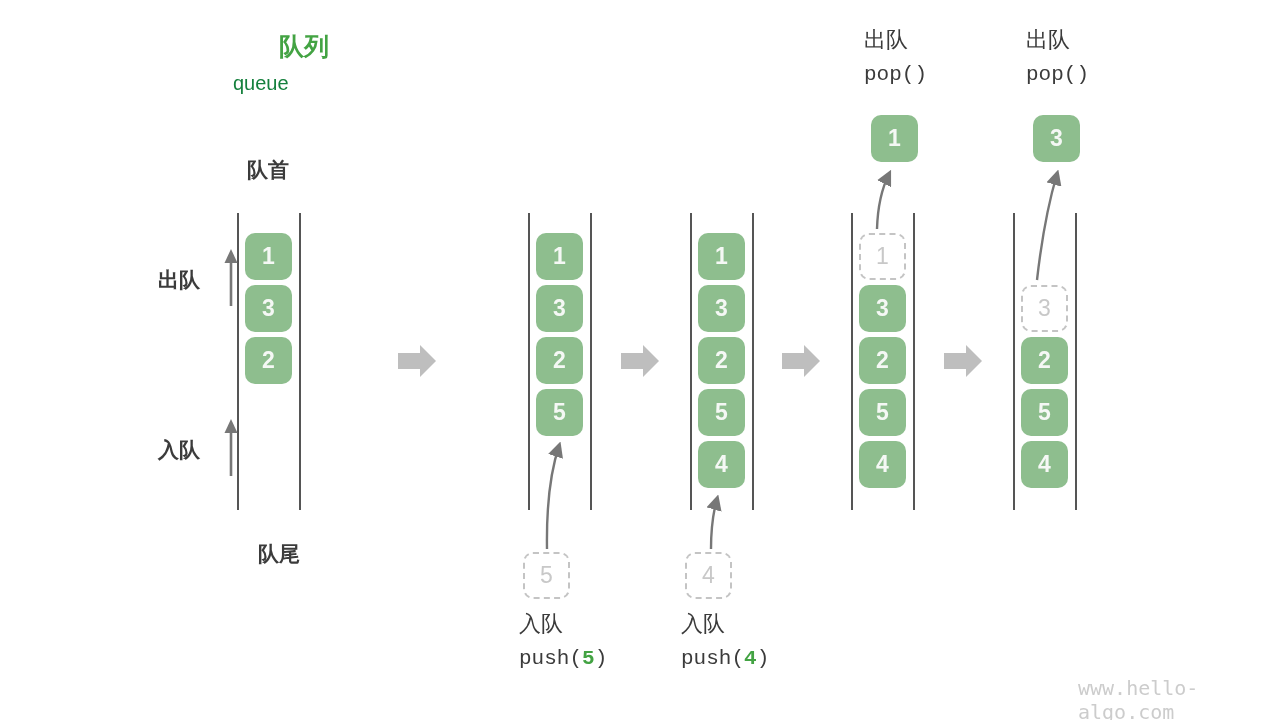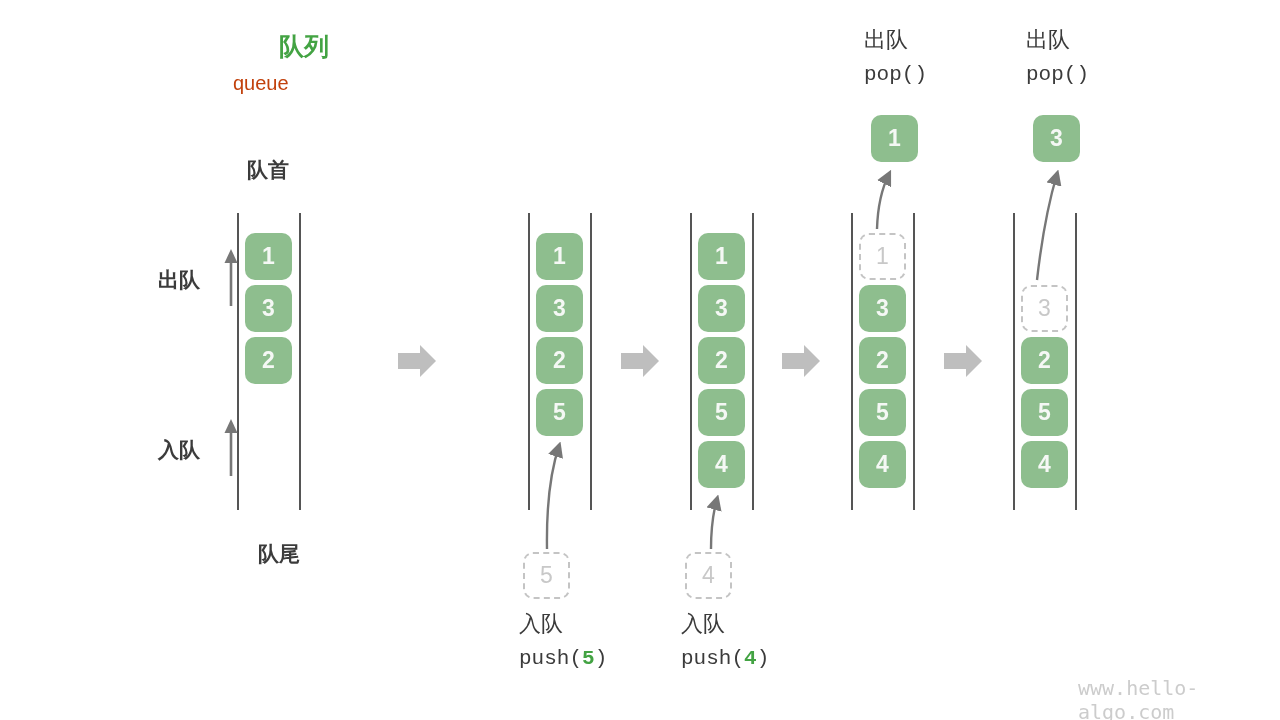--- a/index.html
+++ b/index.html
@@ -2,21 +2,21 @@
 <html style="--accent-green: #43A343; --box-green: #8EBE8E; --box-text: #F5F8F5; --text-dark: #3B3B3B; --dashed-border: #C4C4C4; --dashed-text: #C8C8C8; --line-dark: #555555; --arrow-gray: #777777; --block-arrow: #BEBEBE; --watermark-gray: #CCCCCC;"><head>
 <meta charset="utf-8">
 <style>
   html,body{margin:0;padding:0;background:#fff;}
   #stage{
     position:relative;width:1280px;height:720px;background:#ffffff;overflow:hidden;
     font-family:"Liberation Sans","DejaVu Sans",sans-serif;
   }
   .abs{position:absolute;}
   #title-zh{left:241px;top:30px;font-size:25px;font-weight:bold;color:var(--accent-green);margin-left:38px;}
-  #title-en{left:233px;top:72px;font-size:20px;color:#c2410c;}
+  #title-en{left:233px;top:72px;font-size:20px;color:#15803d;}
   .side-label{font-size:21px;font-weight:bold;color:var(--text-dark);}
   #front-label{left:247px;top:156px;text-align:center;}
   #rear-label{left:258px;top:540px;}
   #dequeue-label{left:158px;top:266px;}
   #enqueue-label{left:158px;top:436px;}
   .queue-col{
     position:absolute;top:213px;height:297px;width:64px;box-sizing:border-box;
     border-left:2px solid var(--line-dark);border-right:2px solid var(--line-dark);
   }
   .qbox{

